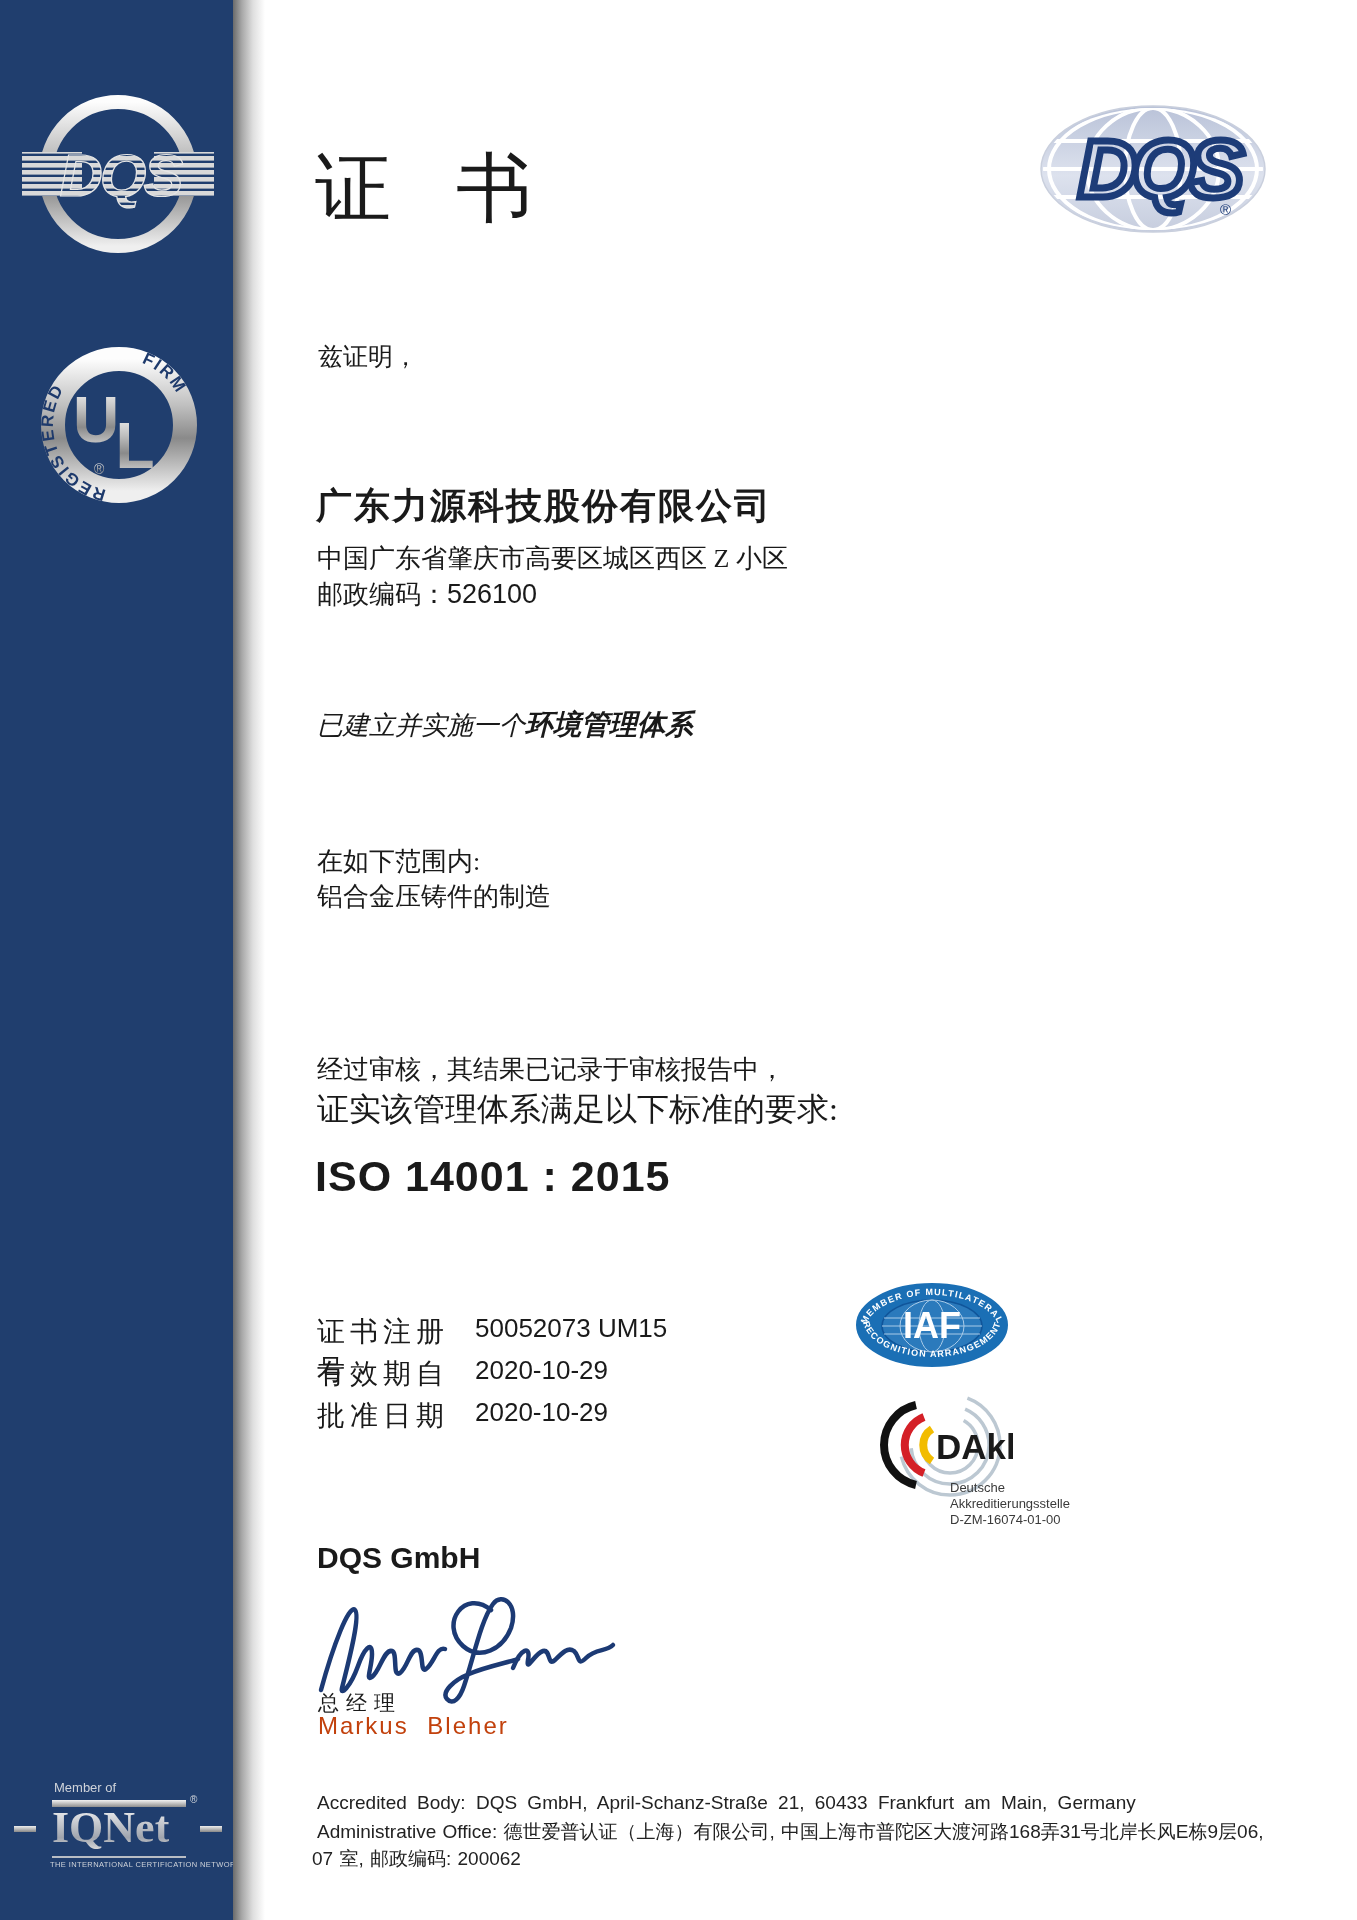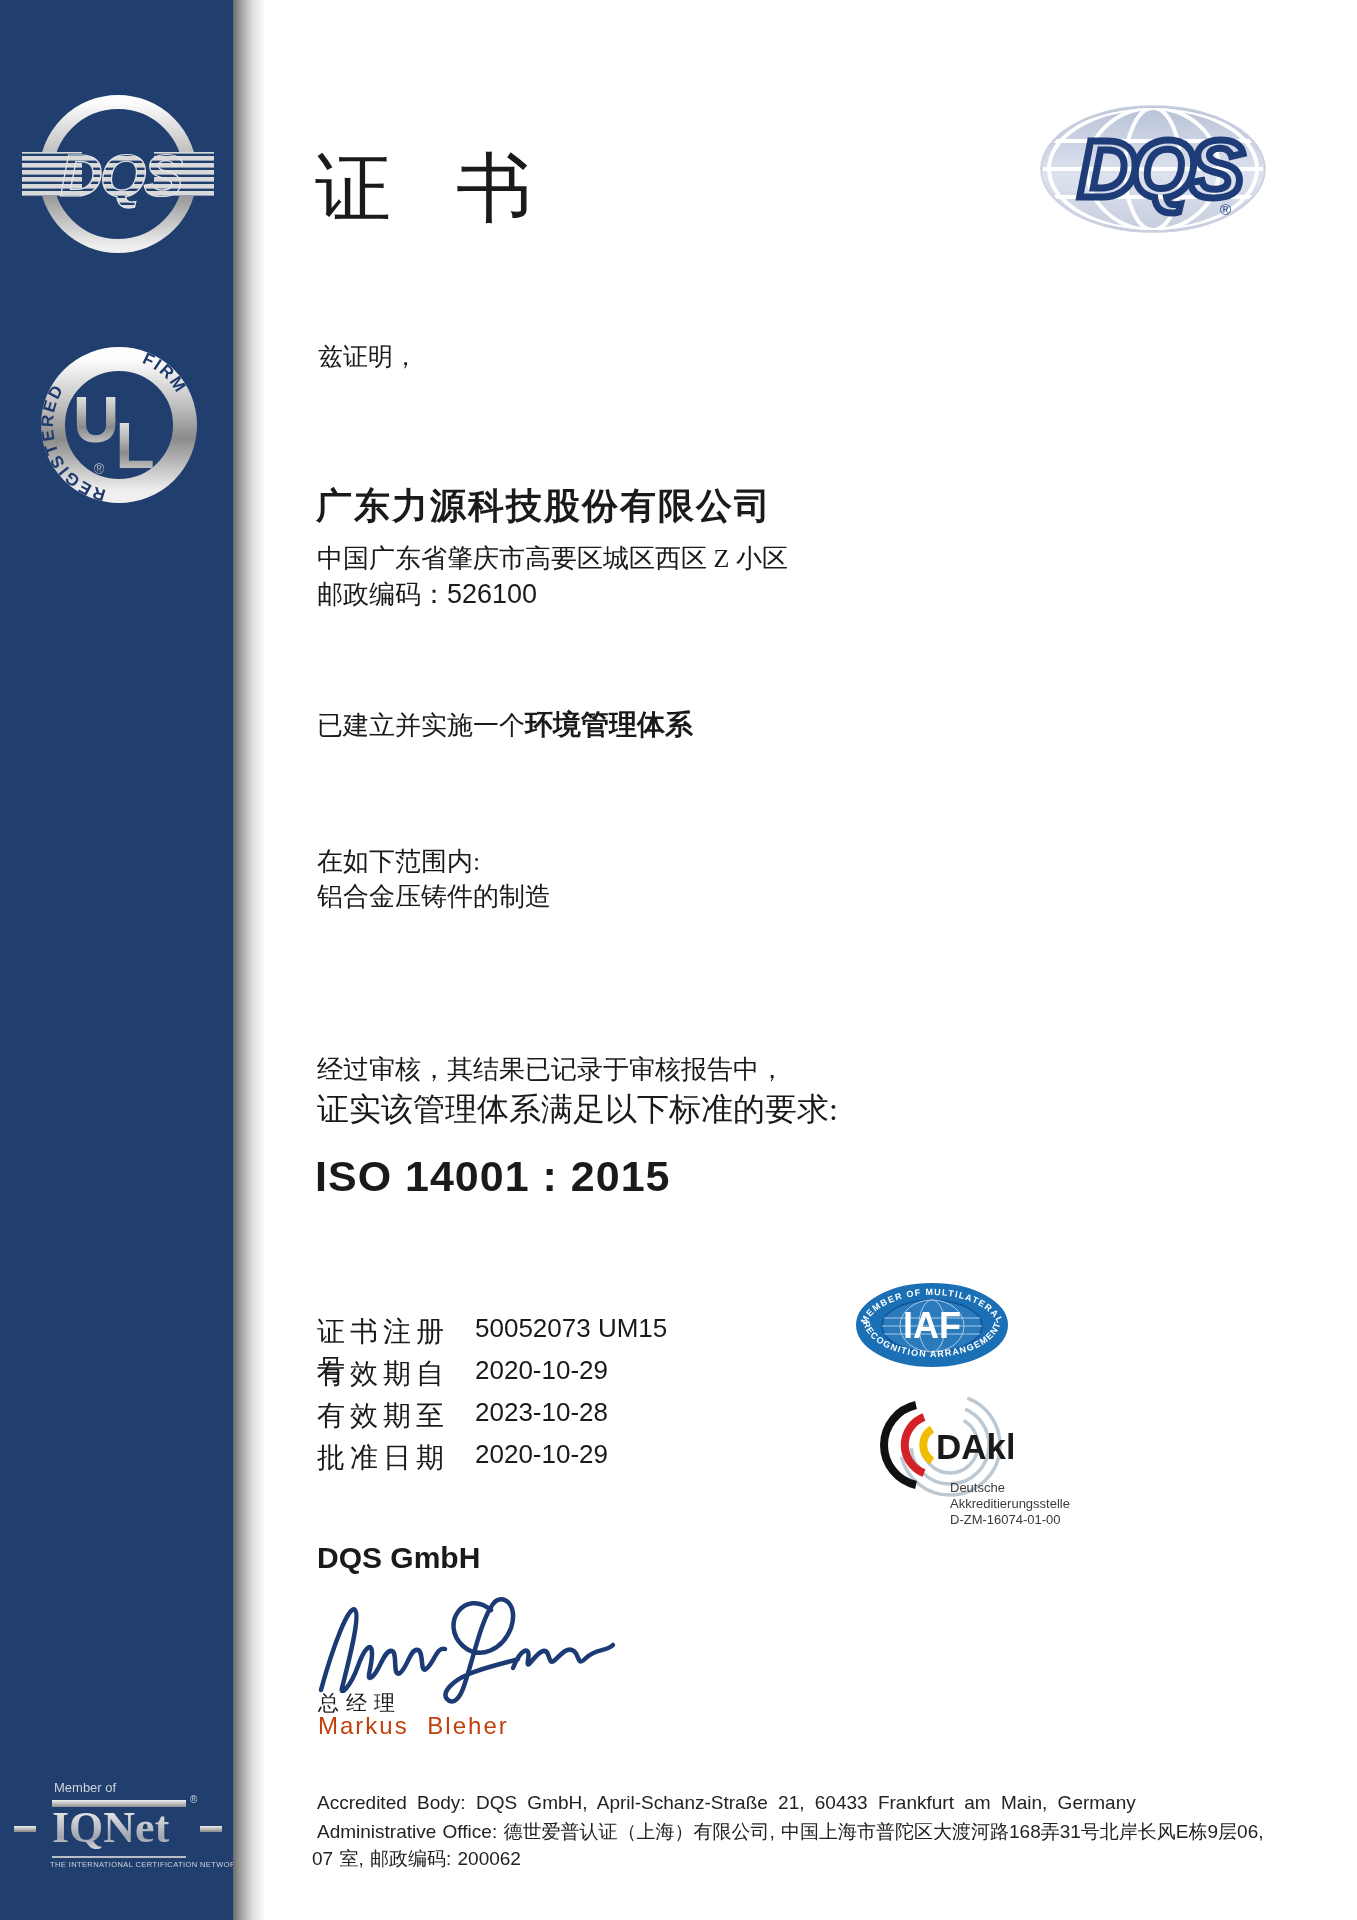--- a/index.html
+++ b/index.html
@@ -12,21 +12,21 @@
   .silver-strip{position:absolute;left:233px;top:0;width:32px;height:1920px;
     background:linear-gradient(to right,#6b6b6b 0%,#a8a8a8 28%,#dedede 62%,#ffffff 100%);}
 
   
   .title{left:315px;top:96px;font-size:76px;font-weight:400;letter-spacing:0;word-spacing:46px;line-height:1.1;}
   .intro{left:318px;top:340px;font-size:25px;}
   .company{left:316px;top:482px;font-size:36px;font-weight:bold;letter-spacing:2px;}
   .addr{left:317px;top:541px;font-size:26px;}
   .postal{left:317px;top:577px;font-size:26px;}
   .postal .num{font-family:Liberation Sans, sans-serif;font-size:27px;}
-  .statement{left:317px;top:706px;font-size:26px;}
+  .statement{left:317px;top:706px;font-size:26px;font-style:italic;}
   .statement b{font-size:28px;}
   .scope-label{left:317px;top:844px;font-size:26px;}
   .scope-text{left:317px;top:879px;font-size:26px;}
   .audit1{left:317px;top:1052px;font-size:26px;}
   .audit2{left:317px;top:1088px;font-size:32px;}
   .standard{left:315px;top:1152px;font-size:43px;font-weight:bold;font-family:"Liberation Sans",sans-serif;letter-spacing:1px;}
 
   .details{left:317px;top:1313px;width:420px;}
   .drow{display:flex;height:42px;align-items:flex-start;}
   .dlbl{width:158px;font-size:28px;letter-spacing:5px;}
@@ -164,24 +164,20 @@
   <div class="abs details">
     <div class="drow">
       <span class="dlbl">证书注册号</span>
       <span class="dval">50052073 UM15</span>
     </div>
     <div class="drow">
       <span class="dlbl">有效期自</span>
       <span class="dval">2020-10-29</span>
     </div>
     <div class="drow">
-      <span class="dlbl">有效期至</span>
-      <span class="dval">2023-10-28</span>
-    </div>
-    <div class="drow">
       <span class="dlbl">批准日期</span>
       <span class="dval">2020-10-29</span>
     </div>
   </div>
 
   <svg class="abs" style="left:853px;top:1281px;" width="158" height="88" viewBox="0 0 158 88">
     <ellipse cx="79" cy="44" rx="77" ry="43" fill="#1a6fb5" stroke="#ffffff" stroke-width="2"></ellipse>
     <ellipse cx="79" cy="45" rx="50" ry="26" fill="#2b7abc" stroke="#10559a" stroke-width="1.5"></ellipse>
     <g stroke="#a9cbe8" stroke-width="1" fill="none">
       <line x1="31" y1="37" x2="127" y2="37"></line>

